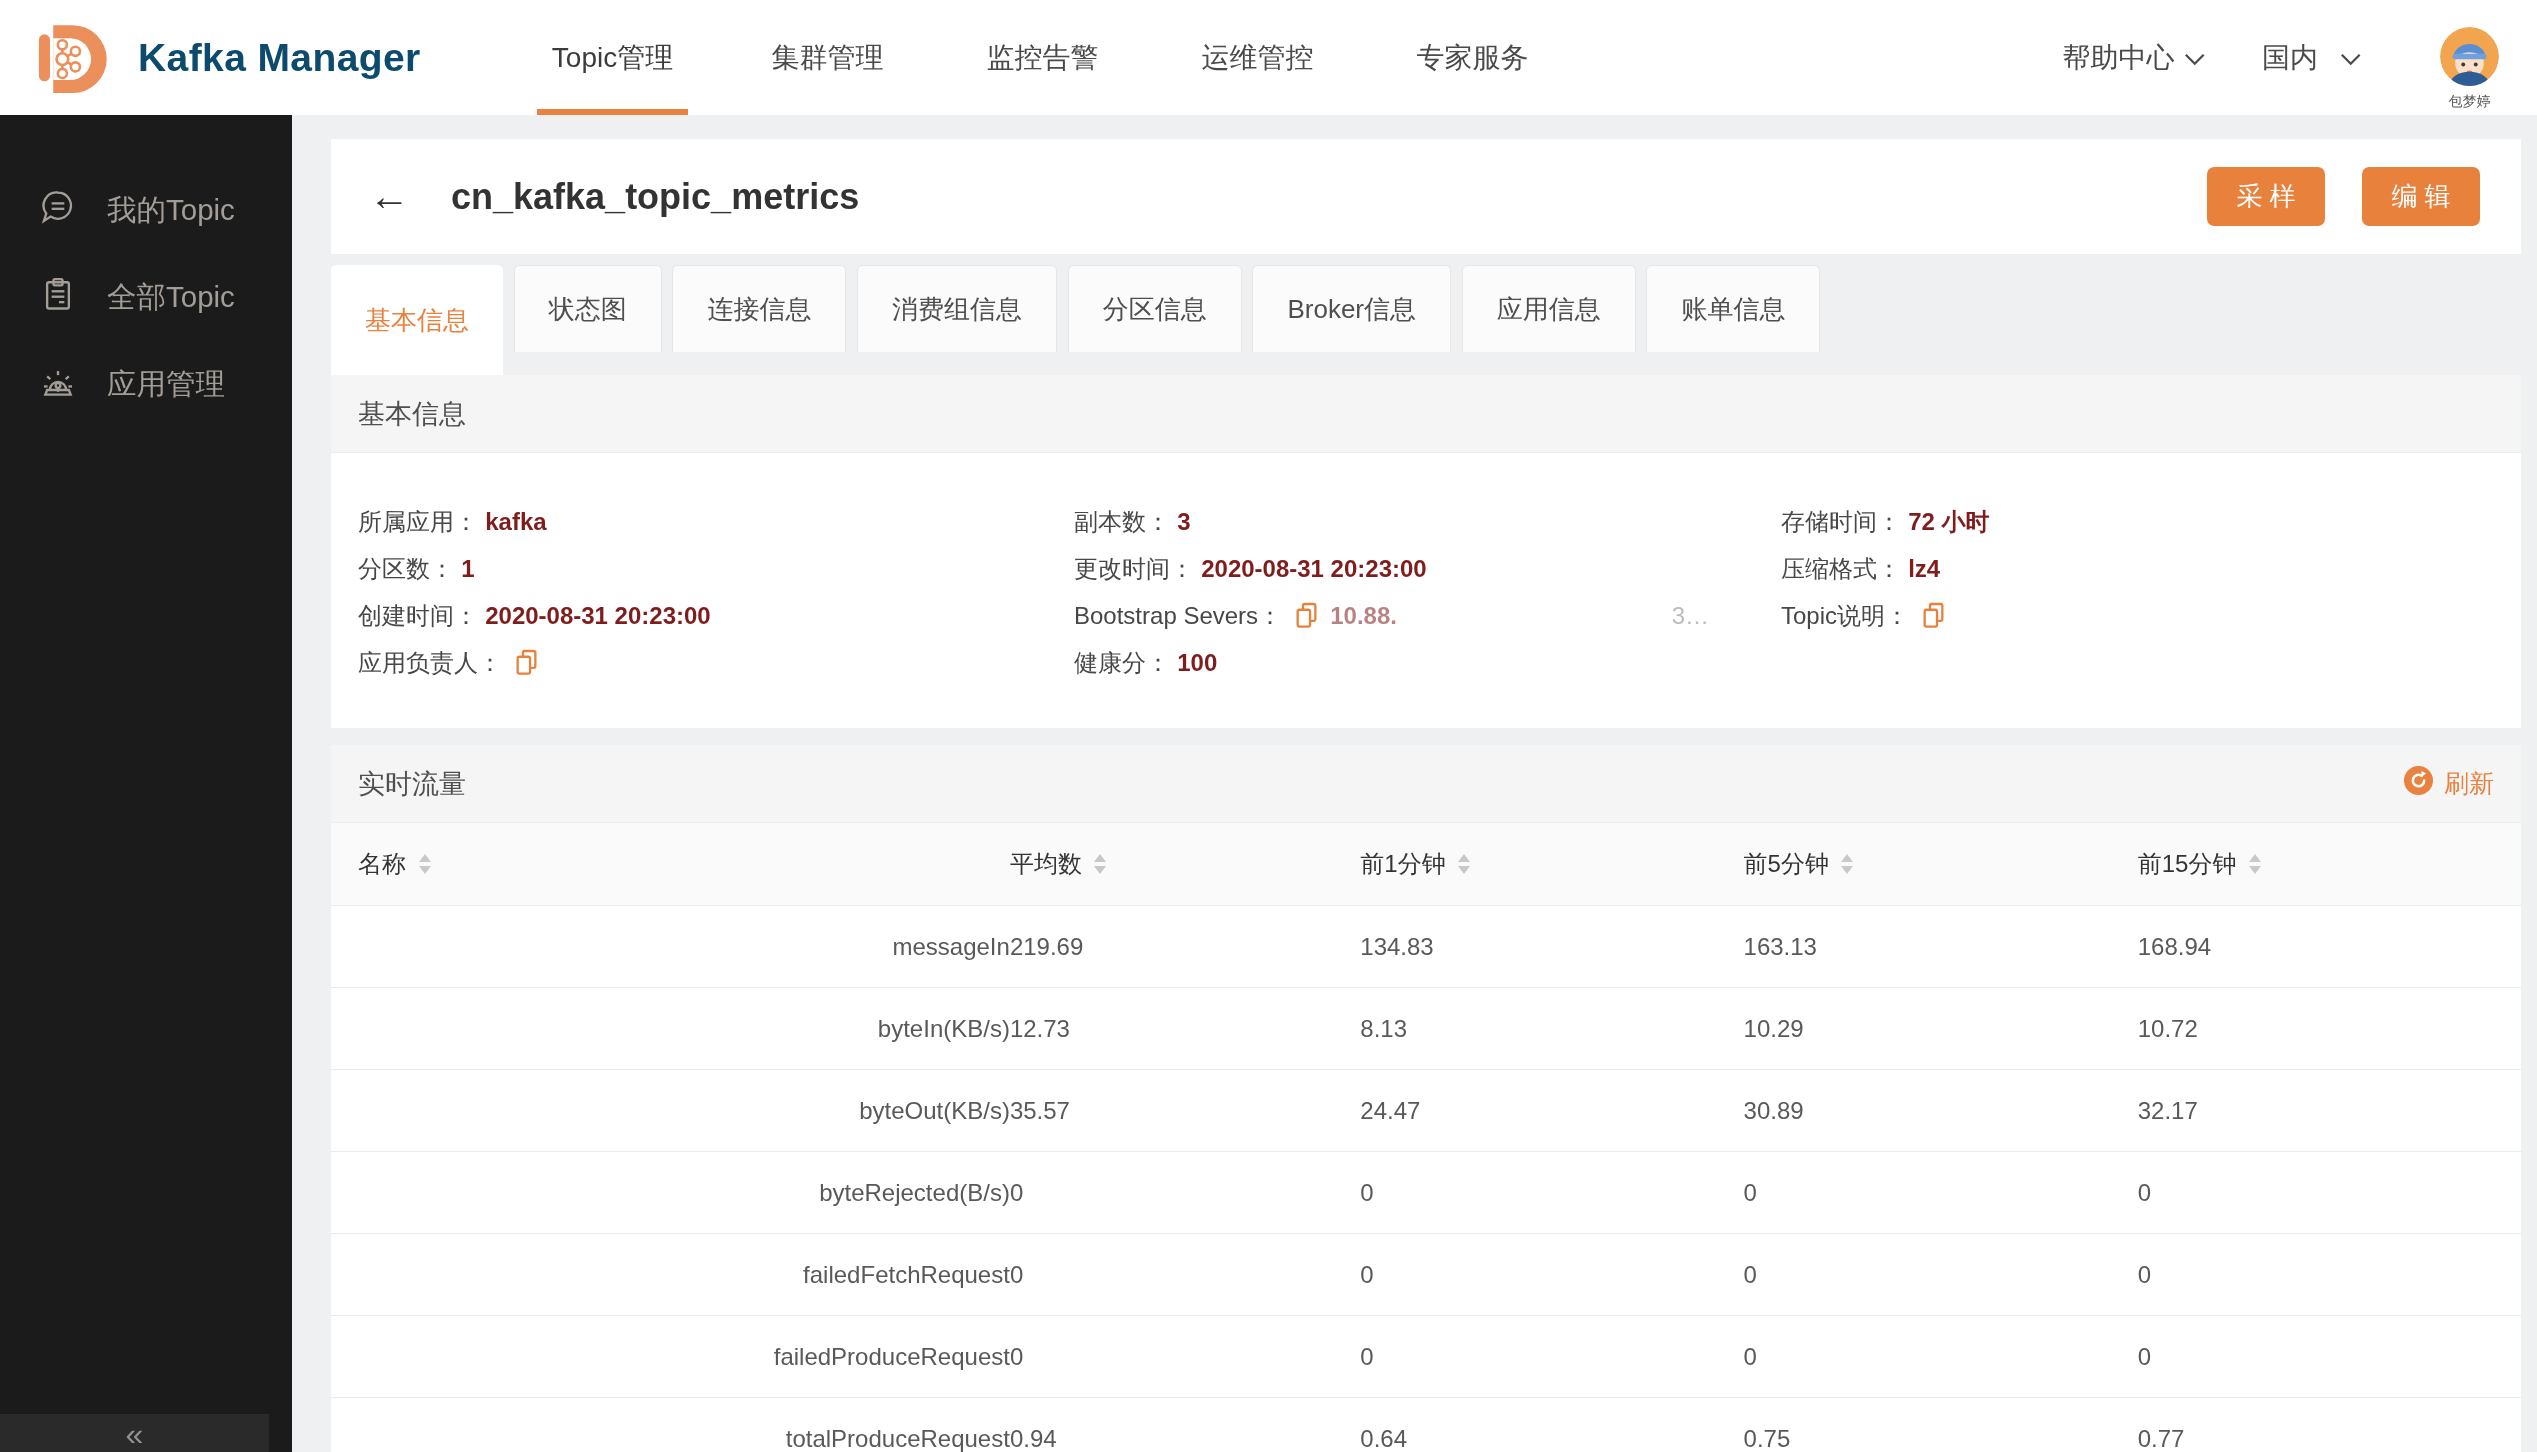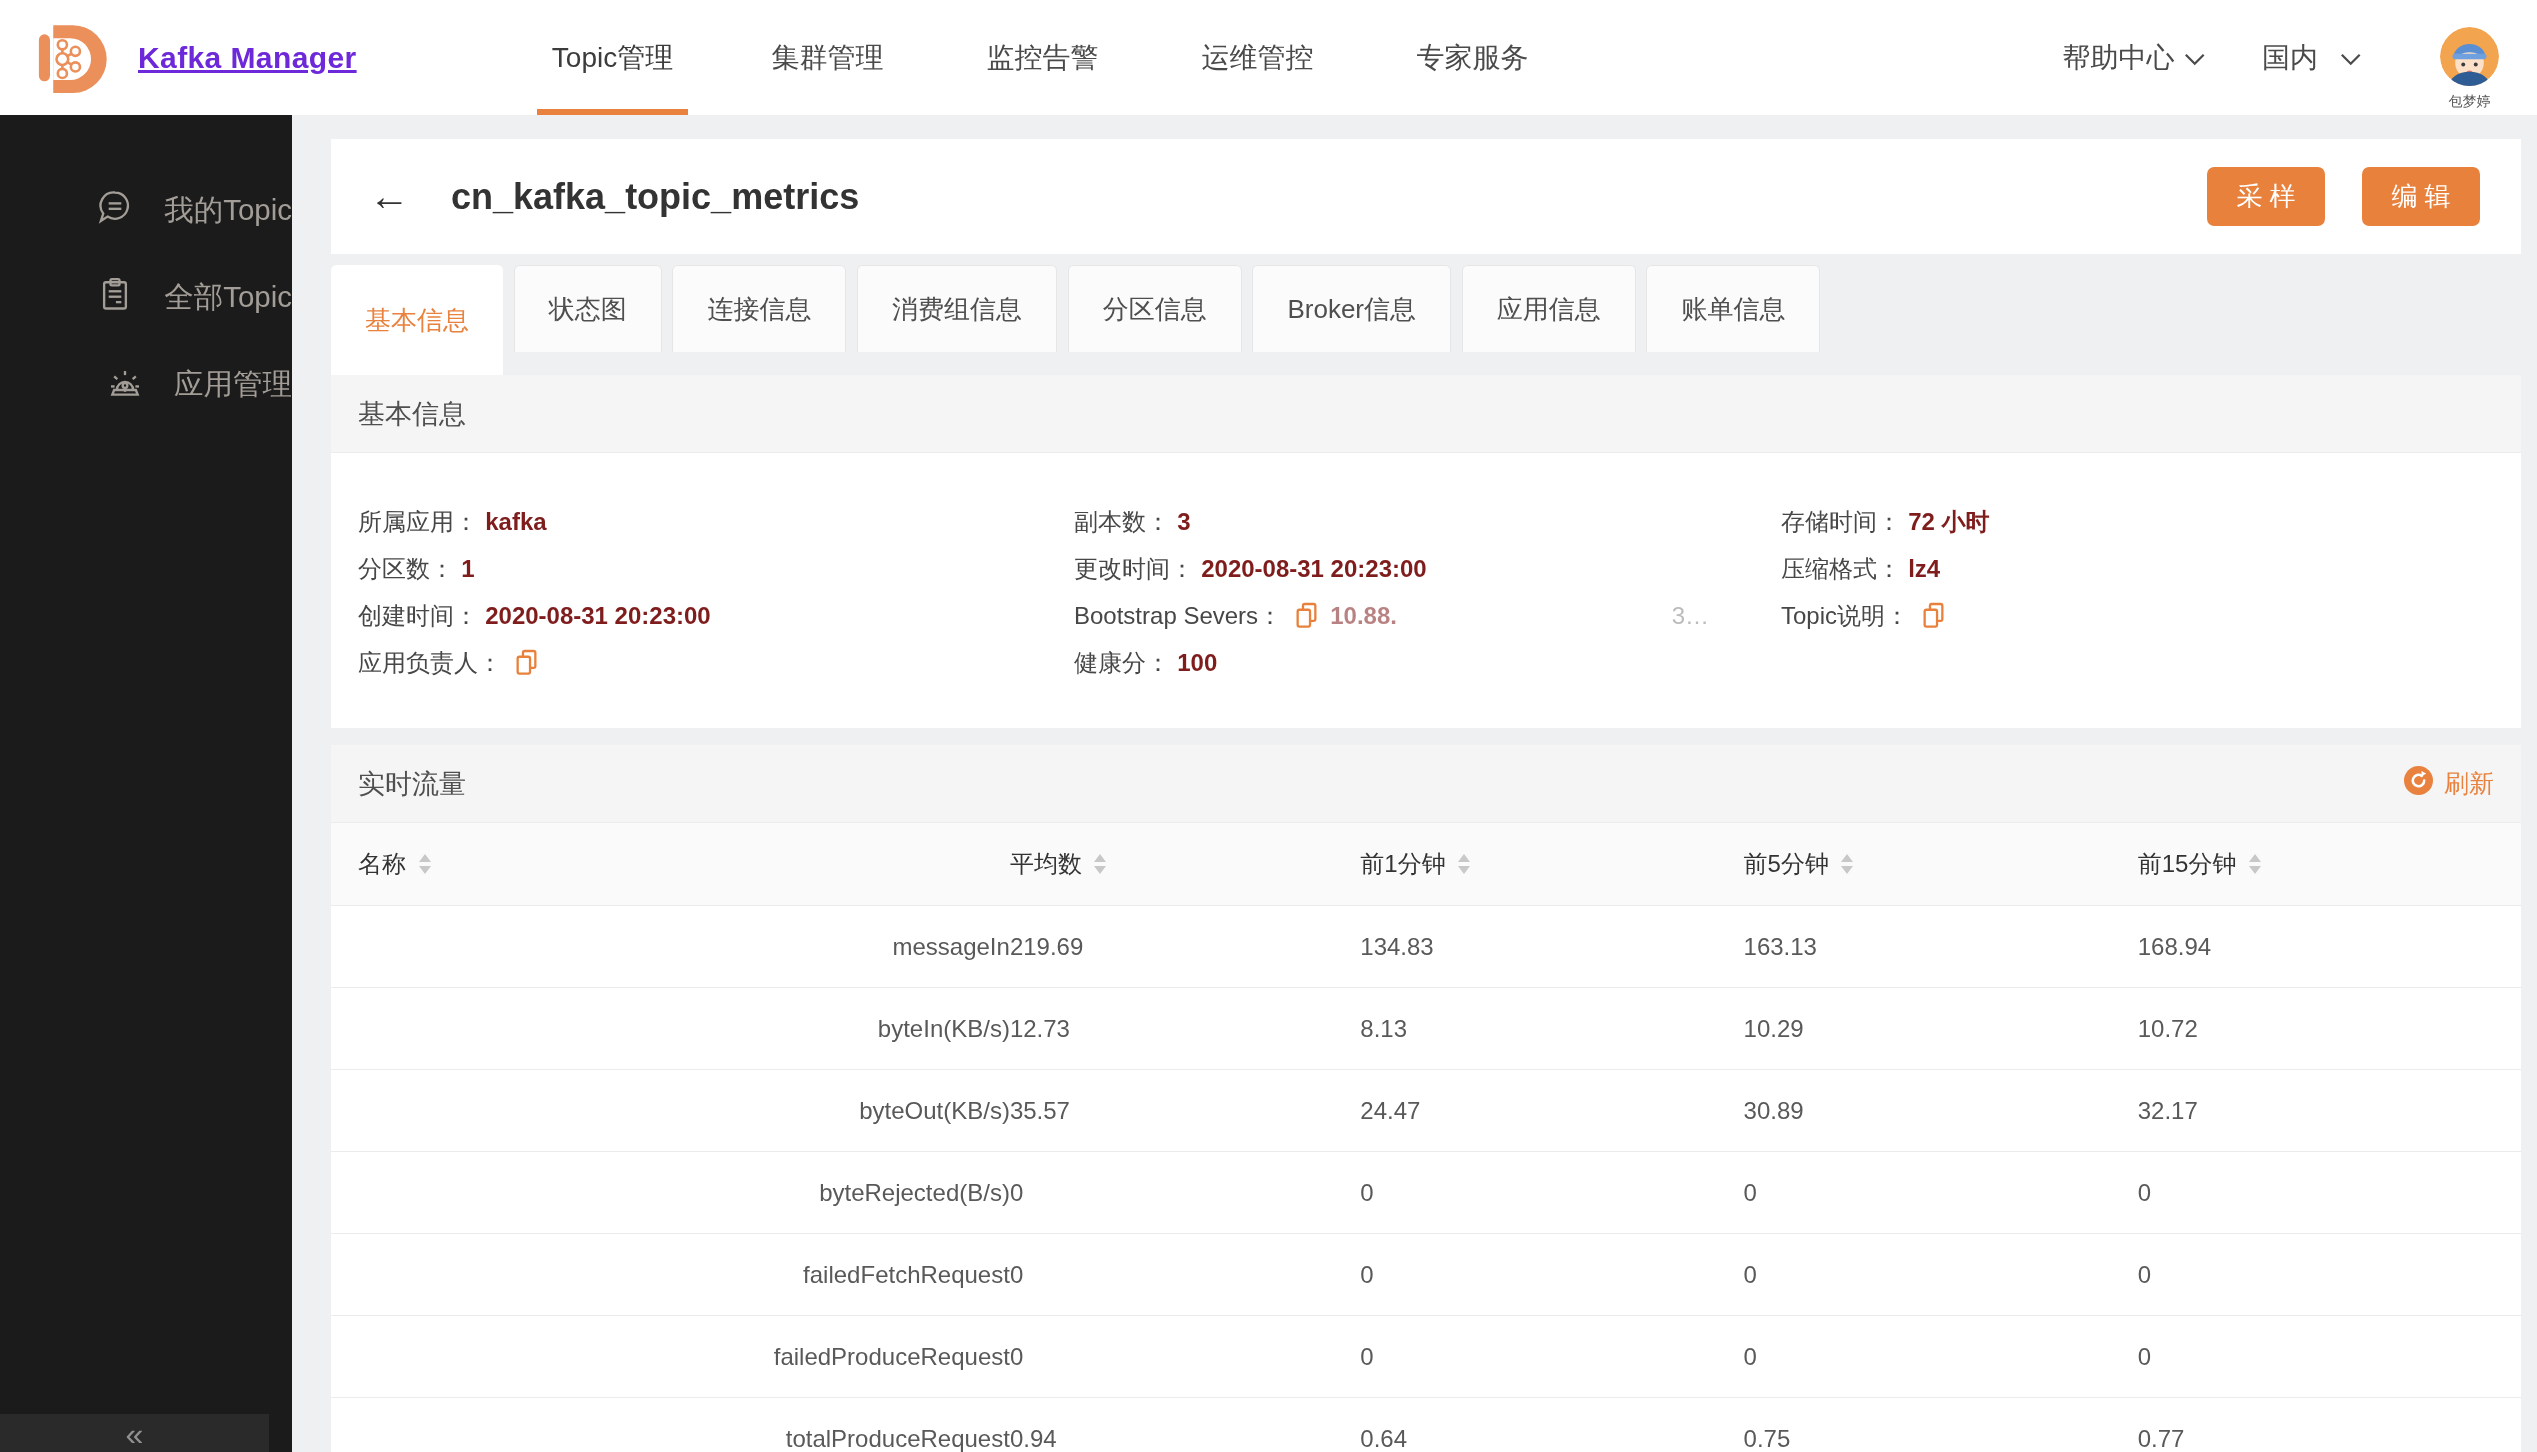--- a/index.html
+++ b/index.html
@@ -5,35 +5,35 @@
   html,body{margin:0;padding:0;}
   body{
     width:2538px;height:1452px;overflow:hidden;position:relative;
     background:#EEF0F1;
     font-family:"Liberation Sans","DejaVu Sans",sans-serif;
     -webkit-font-smoothing:antialiased;
   }
   
   .topbar{position:absolute;top:0;left:0;width:2538px;height:115px;background:#fff;display:flex;align-items:center;z-index:10;}
   .brand{display:flex;align-items:center;gap:27px;padding-left:32px;width:407px;flex:0 0 auto;}
-  .brand-title{font-size:30px;font-weight:600;color:#6d28d9;letter-spacing:0.4px;white-space:nowrap;text-decoration:underline;}
+  .brand-title{font-size:39px;font-weight:600;color:#0c4a6e;letter-spacing:0.4px;white-space:nowrap;}
   .topnav{display:flex;height:100%;margin-left:66px;flex:0 0 auto;}
   .topnav-item{width:215px;display:flex;align-items:center;justify-content:center;font-size:28px;color:#4a4a4a;position:relative;cursor:pointer;white-space:nowrap;}
   .topnav-item.active{color:#3c3c3c;}
   .topnav-item.active::after{content:"";position:absolute;left:32px;right:32px;bottom:0;height:6.3px;background:#E8823E;}
   .top-right{margin-left:auto;display:flex;align-items:center;padding-right:39px;}
   .menu-link{display:flex;align-items:center;gap:9px;font-size:28px;color:#4a4a4a;cursor:pointer;white-space:nowrap;}
   .menu-link + .menu-link{margin-left:57px;}
   .user{margin-left:79px;display:flex;flex-direction:column;align-items:center;gap:7.2px;align-self:flex-start;padding-top:23px;cursor:pointer;}
   .avatar{width:59px;height:59px;border-radius:50%;overflow:hidden;flex:0 0 auto;}
   .user-name{font-size:14px;color:#555;white-space:nowrap;}
   
   .sidebar{position:absolute;top:115px;left:0;width:292px;height:1338px;background:#1B1B1B;z-index:5;}
   .side-items{padding-top:75px;display:flex;flex-direction:column;gap:46px;}
-  .side-item{display:flex;align-items:center;gap:30px;padding-left:39px;height:41px;font-size:29.5px;color:#A39D97;cursor:pointer;white-space:nowrap;justify-content:flex-end;}
+  .side-item{display:flex;align-items:center;gap:30px;padding-left:39px;height:41px;font-size:29.5px;color:#A39D97;cursor:pointer;white-space:nowrap;}
   .side-item svg{flex:0 0 auto;}
   .side-collapse{position:absolute;bottom:0;left:0;width:269px;height:39px;background:#2A2A2A;display:flex;align-items:center;justify-content:center;color:#919191;font-size:32px;line-height:1;cursor:pointer;}
   
   .main{position:absolute;left:292px;top:115px;width:2246px;height:1338px;}
   .titlebar{position:absolute;left:39px;top:24px;width:2190px;height:115px;background:#fff;display:flex;align-items:center;}
   .back{font-size:41px;color:#333;margin-left:38px;cursor:pointer;line-height:1;}
   .page-title{font-size:36px;font-weight:700;color:#333;margin-left:41px;white-space:nowrap;}
   .title-actions{margin-left:auto;display:flex;gap:37px;margin-right:41px;align-items:flex-end;}
   .btn{min-width:118px;height:59px;background:#E8813C;color:#fff;font-size:26px;border:none;border-radius:7.2px;display:flex;align-items:center;justify-content:center;cursor:pointer;font-family:inherit;white-space:nowrap;}
   

